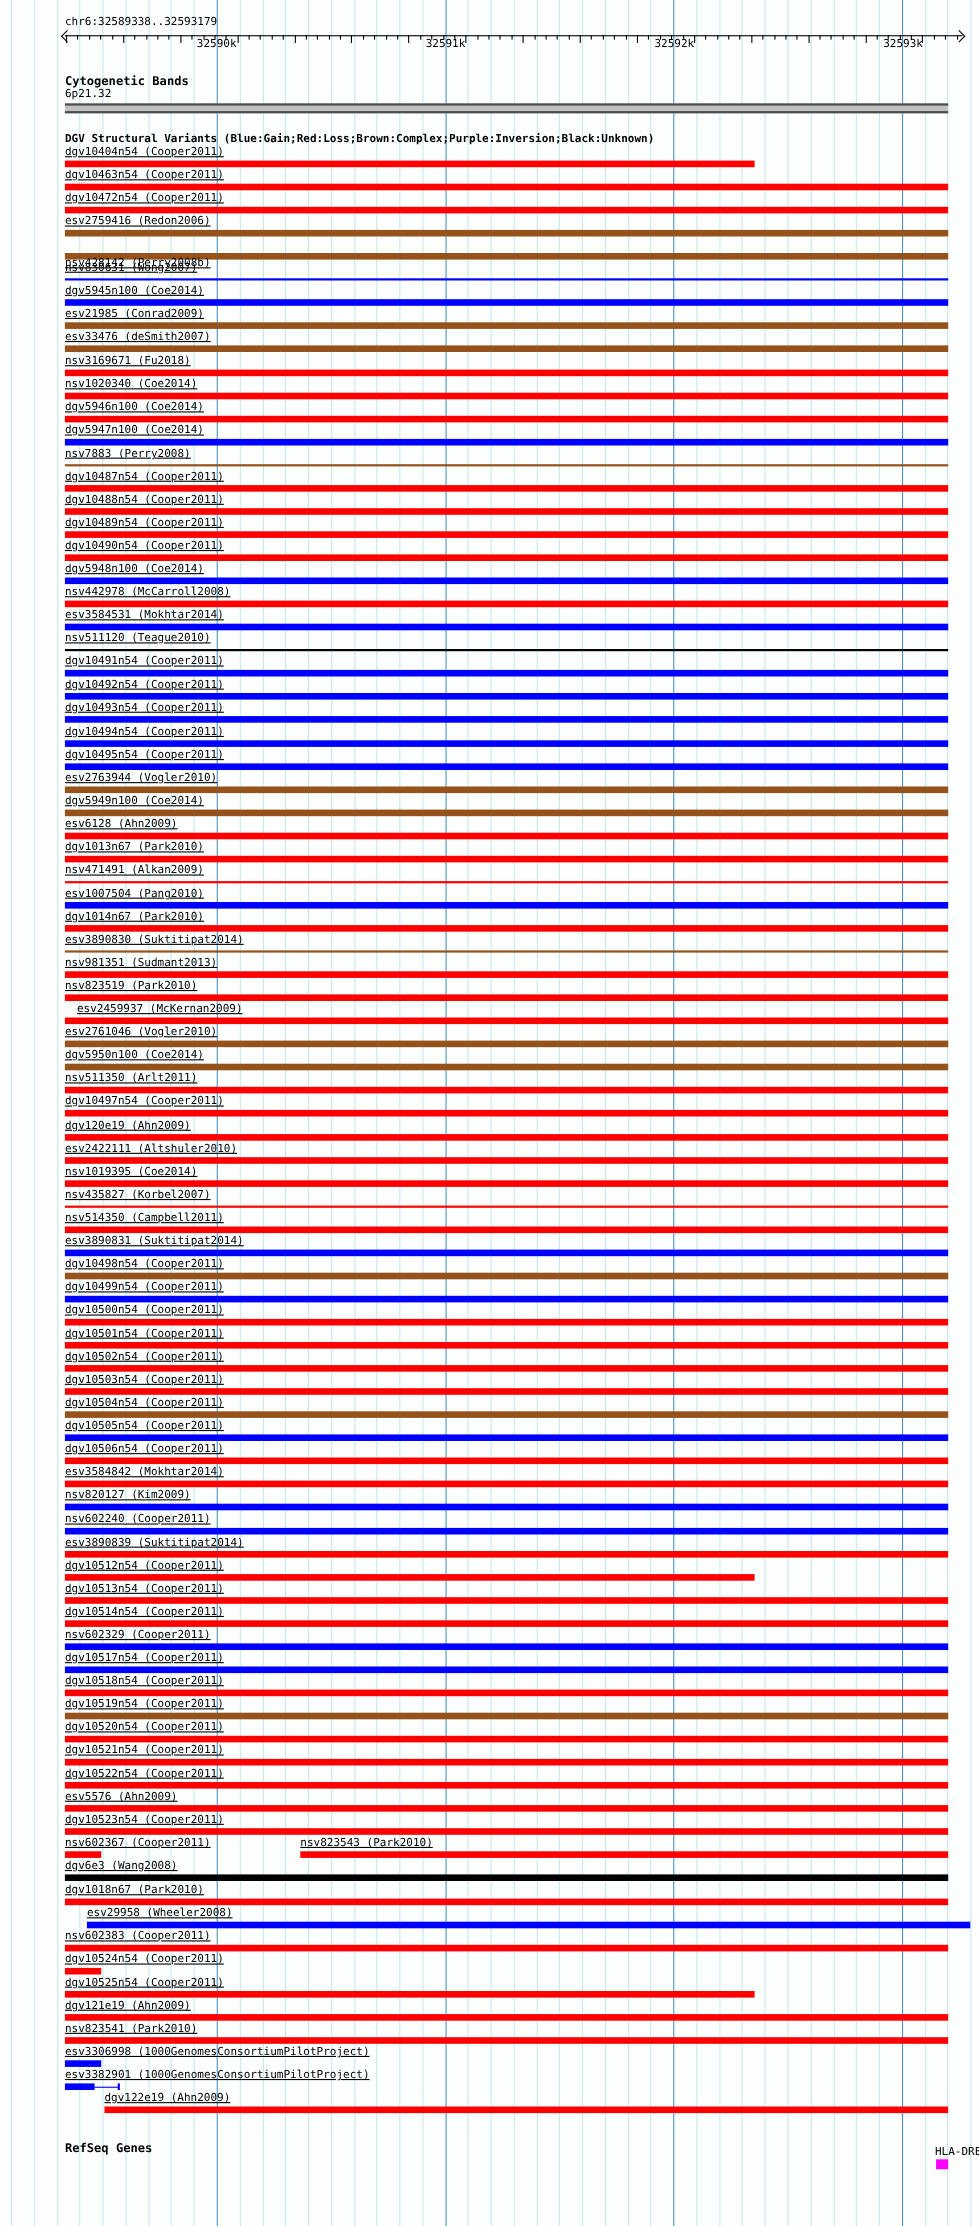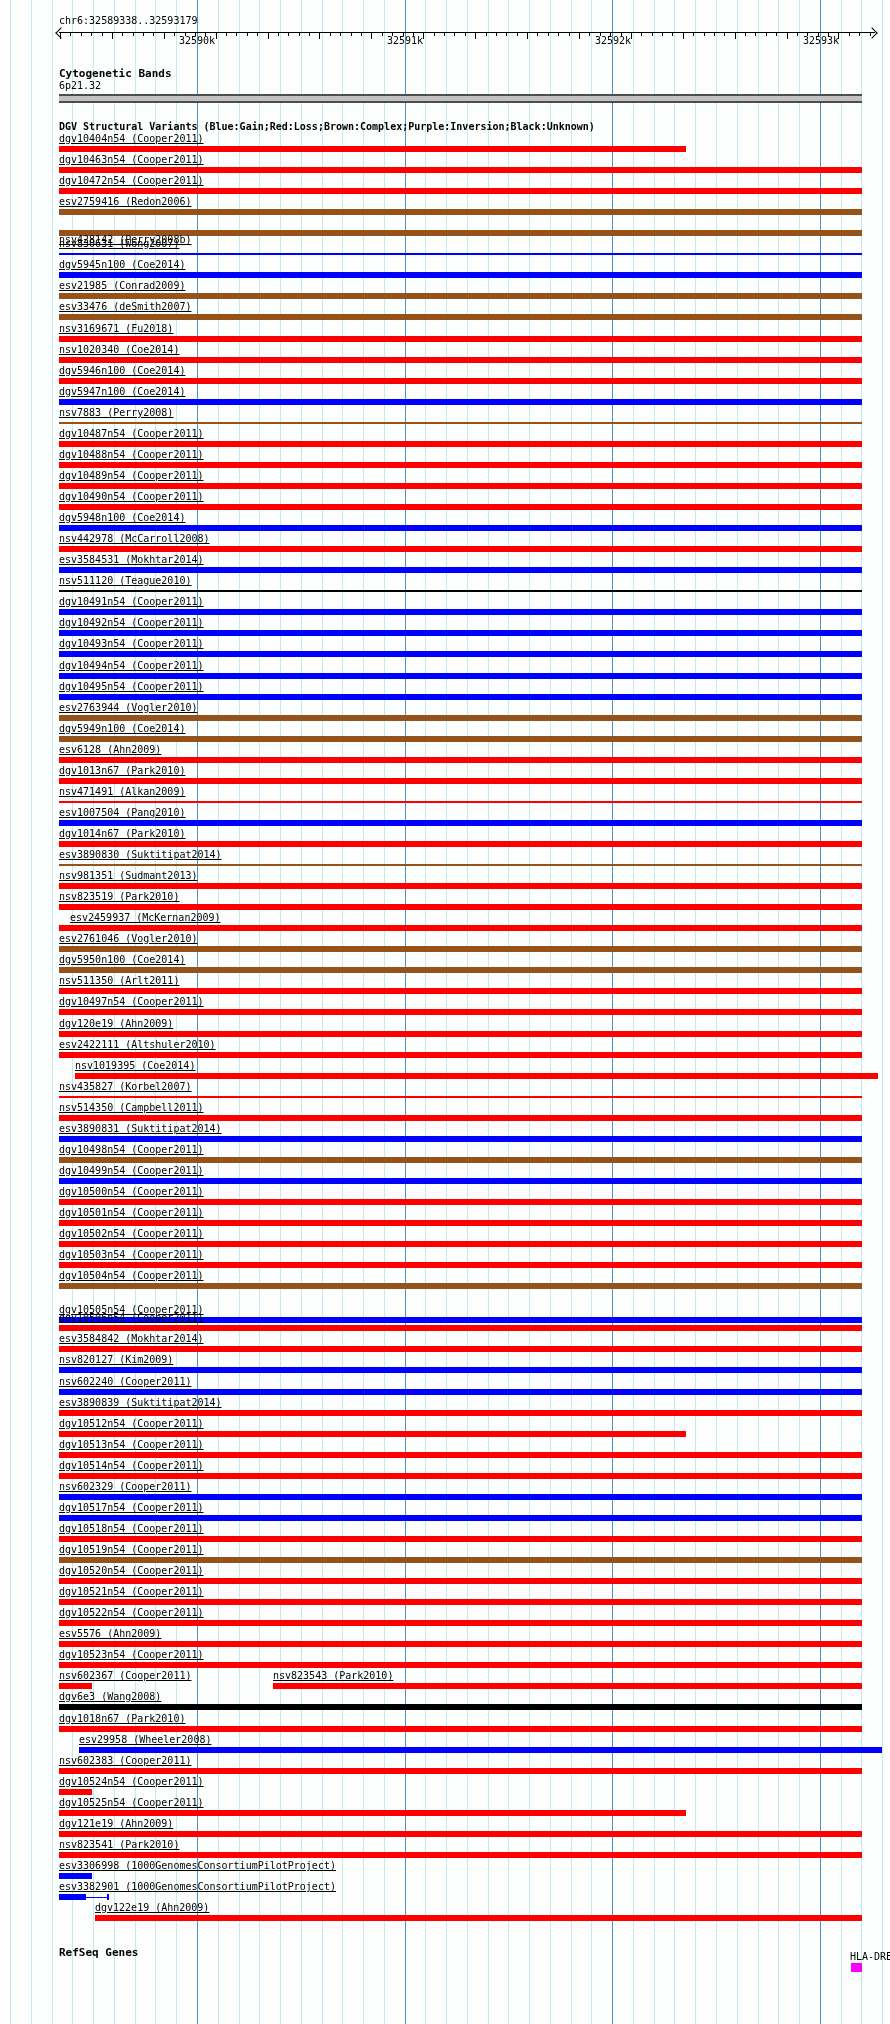--- a/index.html
+++ b/index.html
@@ -347,21 +347,21 @@
         <div class="abs bar" style="left: 59px; width: 803px; top: 12px; background: rgb(255, 0, 0);"></div>
       </div>
       <div class="abs " style="left: 0px; top: 1019px; width: 890px; height: 21px;">
         <span class="abs lbl" style="left: 59px; top: 0px;">dgv120e19 (Ahn2009)</span>
         <div class="abs bar" style="left: 59px; width: 803px; top: 12px; background: rgb(255, 0, 0);"></div>
       </div>
       <div class="abs " style="left: 0px; top: 1040px; width: 890px; height: 21px;">
         <span class="abs lbl" style="left: 59px; top: 0px;">esv2422111 (Altshuler2010)</span>
         <div class="abs bar" style="left: 59px; width: 803px; top: 12px; background: rgb(255, 0, 0);"></div>
       </div>
-      <div class="abs " style="left: 16px; top: 1061px; width: 826px; height: 21px;">
+      <div class="abs " style="left: 0px; top: 1061px; width: 826px; height: 21px;">
         <span class="abs lbl" style="left: 59px; top: 0px;">nsv1019395 (Coe2014)</span>
         <div class="abs bar" style="left: 59px; width: 803px; top: 12px; background: rgb(255, 0, 0);"></div>
       </div>
       <div class="abs " style="left: 0px; top: 1082px; width: 890px; height: 21px;">
         <span class="abs lbl" style="left: 59px; top: 0px;">nsv435827 (Korbel2007)</span>
         <div class="abs bar thin" style="left: 59px; width: 803px; top: 14px; background: rgb(255, 0, 0);"></div>
       </div>
       <div class="abs " style="left: 0px; top: 1103px; width: 890px; height: 21px;">
         <span class="abs lbl" style="left: 59px; top: 0px;">nsv514350 (Campbell2011)</span>
         <div class="abs bar" style="left: 59px; width: 803px; top: 12px; background: rgb(255, 0, 0);"></div>
@@ -391,21 +391,21 @@
         <div class="abs bar" style="left: 59px; width: 803px; top: 12px; background: rgb(255, 0, 0);"></div>
       </div>
       <div class="abs " style="left: 0px; top: 1250px; width: 890px; height: 21px;">
         <span class="abs lbl" style="left: 59px; top: 0px;">dgv10503n54 (Cooper2011)</span>
         <div class="abs bar" style="left: 59px; width: 803px; top: 12px; background: rgb(255, 0, 0);"></div>
       </div>
       <div class="abs " style="left: 0px; top: 1271px; width: 890px; height: 21px;">
         <span class="abs lbl" style="left: 59px; top: 0px;">dgv10504n54 (Cooper2011)</span>
         <div class="abs bar" style="left: 59px; width: 803px; top: 12px; background: rgb(150, 82, 27);"></div>
       </div>
-      <div class="abs " style="left: 0px; top: 1292px; width: 890px; height: 21px; margin-top: 13px;">
+      <div class="abs " style="left: 0px; top: 1292px; width: 890px; height: 21px;">
         <span class="abs lbl" style="left: 59px; top: 0px;">dgv10505n54 (Cooper2011)</span>
         <div class="abs bar" style="left: 59px; width: 803px; top: 12px; background: rgb(0, 0, 255);"></div>
       </div>
       <div class="abs " style="left: 0px; top: 1313px; width: 890px; height: 21px;">
         <span class="abs lbl" style="left: 59px; top: 0px;">dgv10506n54 (Cooper2011)</span>
         <div class="abs bar" style="left: 59px; width: 803px; top: 12px; background: rgb(255, 0, 0);"></div>
       </div>
       <div class="abs " style="left: 0px; top: 1334px; width: 890px; height: 21px;">
         <span class="abs lbl" style="left: 59px; top: 0px;">esv3584842 (Mokhtar2014)</span>
         <div class="abs bar" style="left: 59px; width: 803px; top: 12px; background: rgb(255, 0, 0);"></div>

